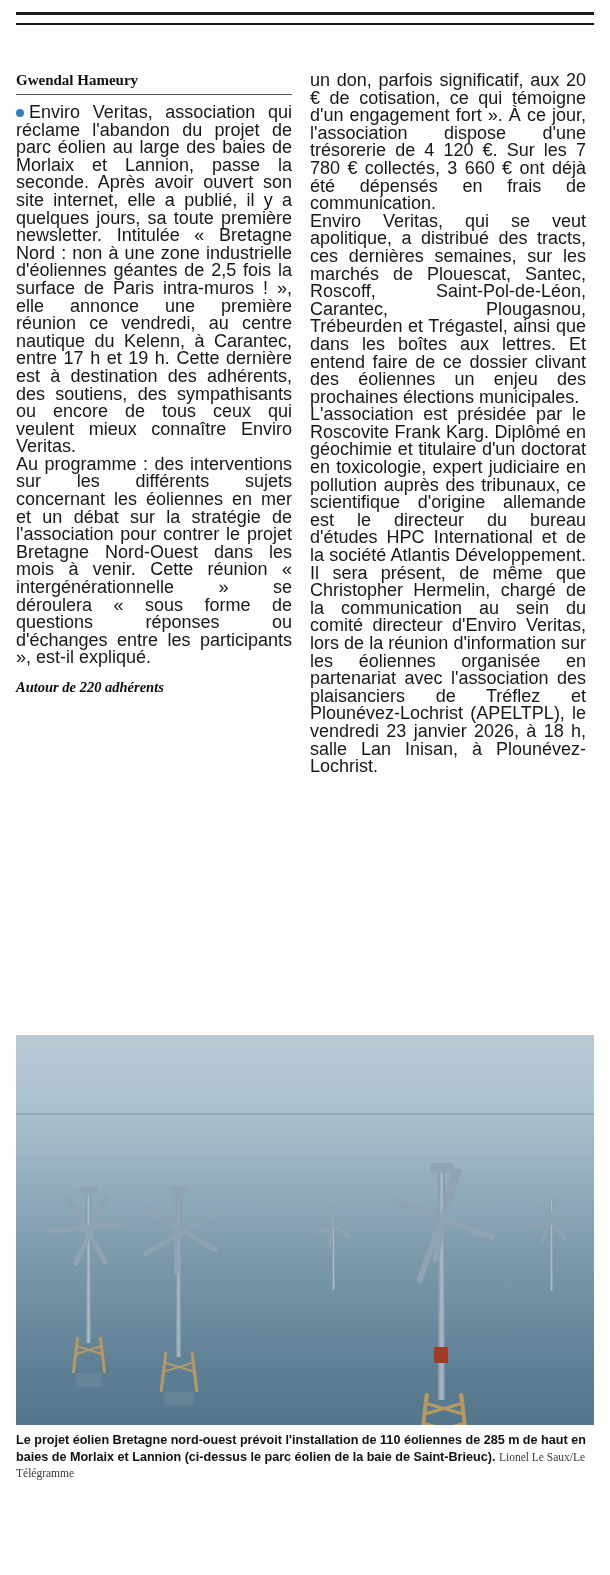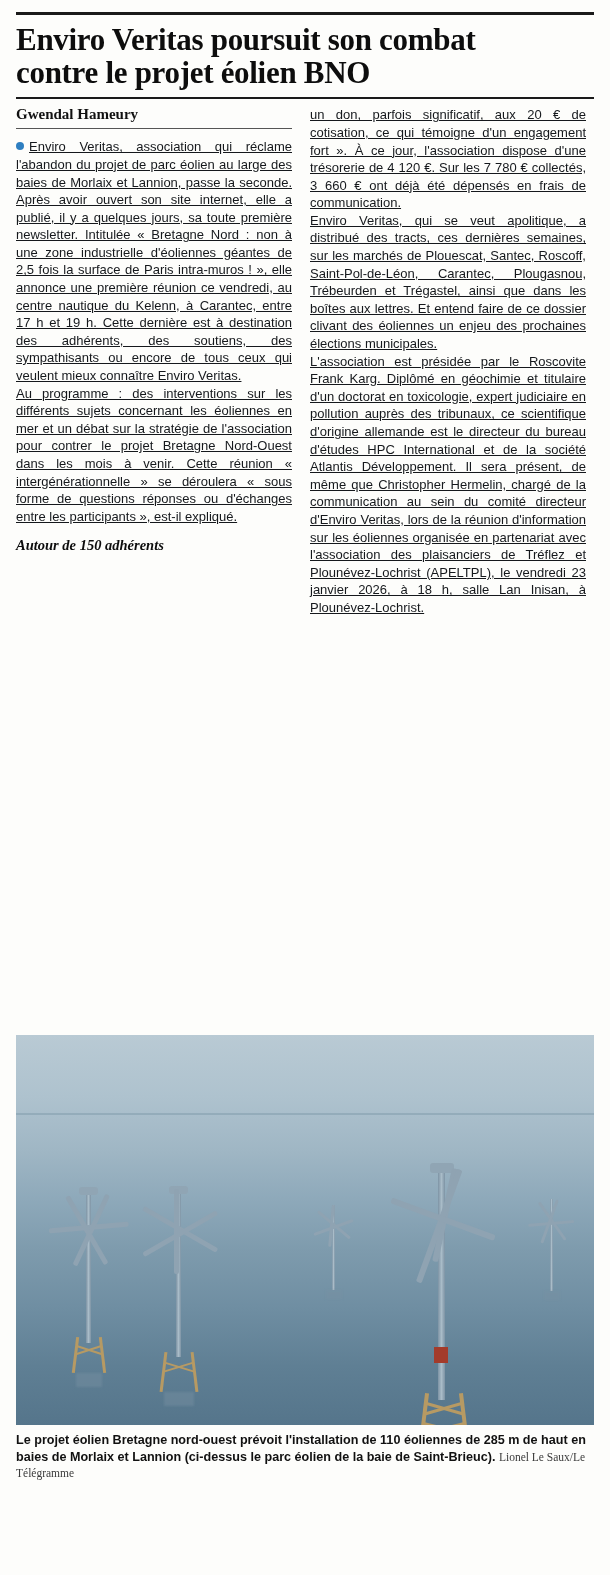--- a/index.html
+++ b/index.html
@@ -43,42 +43,42 @@
     margin: 4px 0 7px 0;
   }
   .columns {
     display: flex;
     gap: 18px;
     align-items: flex-start;
   }
   .col {
     width: 276px;
     flex: 0 0 276px;
+    margin-top: 40px;
   }
   .byline {
     font-family: "Liberation Serif", serif;
     font-weight: bold;
     font-size: 15px;
     color: #111;
     margin: 0 0 5px 0;
   }
   .byline-rule {
     height: 1px;
     background: #555;
     margin-bottom: 9px;
   }
   p.body {
     font-family: "Liberation Sans", sans-serif;
-    font-size: 13px;
+    font-size: 18px;
     line-height: 17.6px;
     text-align: justify;
     margin: 0 0 0 0;
     color: #15181c;
     hyphens: auto;
-    text-decoration: underline;
   }
   p.body + p.body { margin-top: 0; }
   .bullet {
     display: inline-block;
     width: 8px;
     height: 8px;
     border-radius: 50%;
     background: #2e7fc1;
     margin-right: 5px;
     vertical-align: 1px;
@@ -175,38 +175,34 @@
     color: #3a3a3a;
   }
 </style>
 </head>
 <body>
 
 <div class="page">
 
   <div class="rule-top"></div>
 
-  <h1 class="headline">
-    <span class="l1">Enviro Veritas poursuit son combat</span>
-    <span class="l2">contre le projet éolien BNO</span>
-  </h1>
 
   <div class="rule-under-head"></div>
 
   <div class="columns">
 
     <div class="col">
       <div class="byline">Gwendal Hameury</div>
       <div class="byline-rule"></div>
 
       <p class="body"><span class="bullet"></span><span>Enviro Veritas, association qui réclame l'abandon du projet de parc éolien au large des baies de Morlaix et Lannion, passe la seconde. Après avoir ouvert son site internet, elle a publié, il y a quelques jours, sa toute première newsletter. Intitulée « Bretagne Nord : non à une zone industrielle d'éoliennes géantes de 2,5 fois la surface de Paris intra-muros ! », elle annonce une première réunion ce vendredi, au centre nautique du Kelenn, à Carantec, entre 17 h et 19 h. Cette dernière est à destination des adhérents, des soutiens, des sympathisants ou encore de tous ceux qui veulent mieux connaître Enviro Veritas.</span></p>
 
       <p class="body">Au programme : des interventions sur les différents sujets concernant les éoliennes en mer et un débat sur la stratégie de l'association pour contrer le projet Bretagne Nord-Ouest dans les mois à venir. Cette réunion « intergénérationnelle » se déroulera « sous forme de questions réponses ou d'échanges entre les participants », est-il expliqué.</p>
 
-      <div class="subhead">Autour de 150 adhérents</div>
+      <div class="subhead">Autour de 220 adhérents</div>
 
     </div>
 
     <div class="col">
       <p class="body col-right-top">un don, parfois significatif, aux 20 € de cotisation, ce qui témoigne d'un engagement fort ». À ce jour, l'association dispose d'une trésorerie de 4 120 €. Sur les 7 780 € collectés, 3 660 € ont déjà été dépensés en frais de communication.</p>
 
       <p class="body">Enviro Veritas, qui se veut apolitique, a distribué des tracts, ces dernières semaines, sur les marchés de Plouescat, Santec, Roscoff, Saint-Pol-de-Léon, Carantec, Plougasnou, Trébeurden et Trégastel, ainsi que dans les boîtes aux lettres. Et entend faire de ce dossier clivant des éoliennes un enjeu des prochaines élections municipales.</p>
 
 
       <p class="body">L'association est présidée par le Roscovite Frank Karg. Diplômé en géochimie et titulaire d'un doctorat en toxicologie, expert judiciaire en pollution auprès des tribunaux, ce scientifique d'origine allemande est le directeur du bureau d'études HPC International et de la société Atlantis Développement. Il sera présent, de même que Christopher Hermelin, chargé de la communication au sein du comité directeur d'Enviro Veritas, lors de la réunion d'information sur les éoliennes organisée en partenariat avec l'association des plaisanciers de Tréflez et Plounévez-Lochrist (APELTPL), le vendredi 23 janvier 2026, à 18 h, salle Lan Inisan, à Plounévez-Lochrist.</p>

